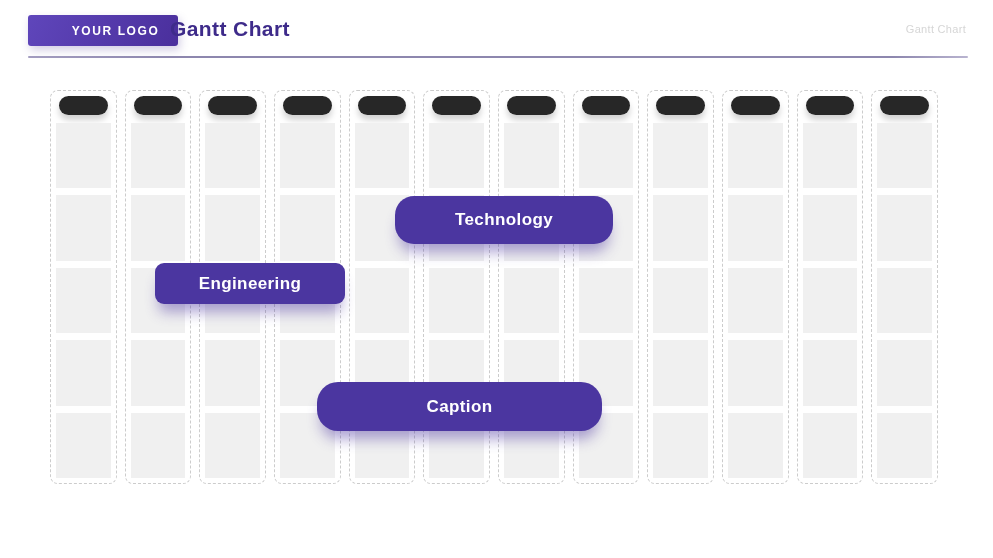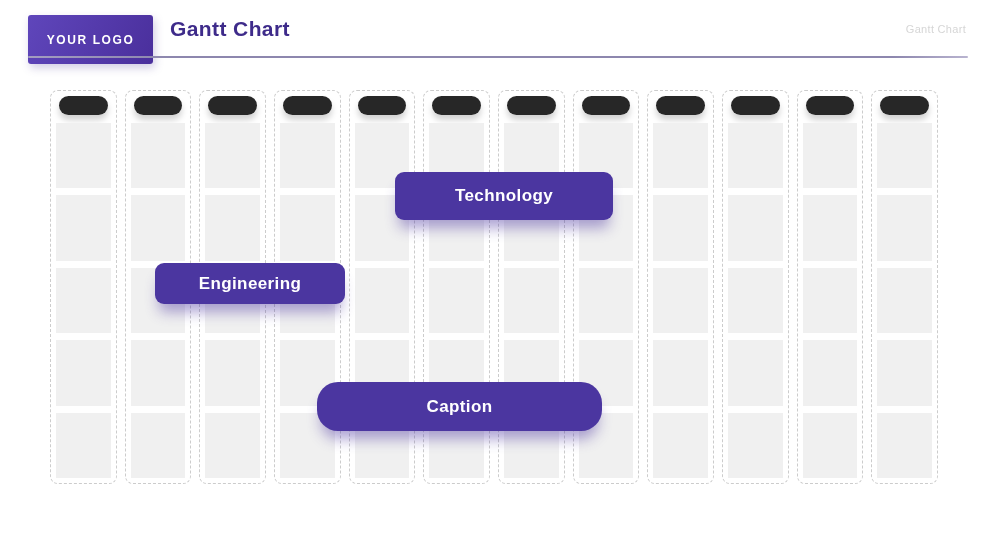--- a/index.html
+++ b/index.html
@@ -15,27 +15,28 @@
     background: #ffffff;
     overflow: hidden;
   }
 
   
   .logo-badge {
     position: absolute;
     left: 28px;
     top: 15px;
     width: 125px;
-    height: 49px;
+    height: 31px;
     background: linear-gradient(115deg, #5f46bb 0%, #4a2f9c 100%);
     border-radius: 3px;
     display: flex;
     align-items: center;
     justify-content: center;
     box-shadow: 2px 4px 8px rgba(80, 60, 150, 0.25);
+    padding-left: 25px;
   }
   .logo-badge span {
     color: #ffffff;
     font-size: 12px;
     font-weight: bold;
     letter-spacing: 1.6px;
   }
   .page-title {
     position: absolute;
     left: 170px;
@@ -105,21 +106,21 @@
     border-radius: 9px;
     color: #ffffff;
     font-size: 17px;
     font-weight: bold;
     letter-spacing: 0.4px;
     display: flex;
     align-items: center;
     justify-content: center;
     box-shadow: 0 12px 14px -4px rgba(75, 54, 160, 0.45);
   }
-  .bar-technology  { left: 395px; top: 172px; width: 218px; height: 48px; }
+  .bar-technology  { left: 395px; top: 196px; width: 218px; height: 48px; border-radius: 19px; }
   .bar-engineering { left: 155px; top: 263px; width: 190px; height: 41px; }
   .bar-science     { left: 567px; top: 264px; width: 340px; height: 48px; }
   .bar-caption     { left: 317px; top: 382px; width: 285px; height: 49px; border-radius: 21px; }
 </style>
 </head>
 <body>
 
 <div class="slide">
 
   <div class="logo-badge">

